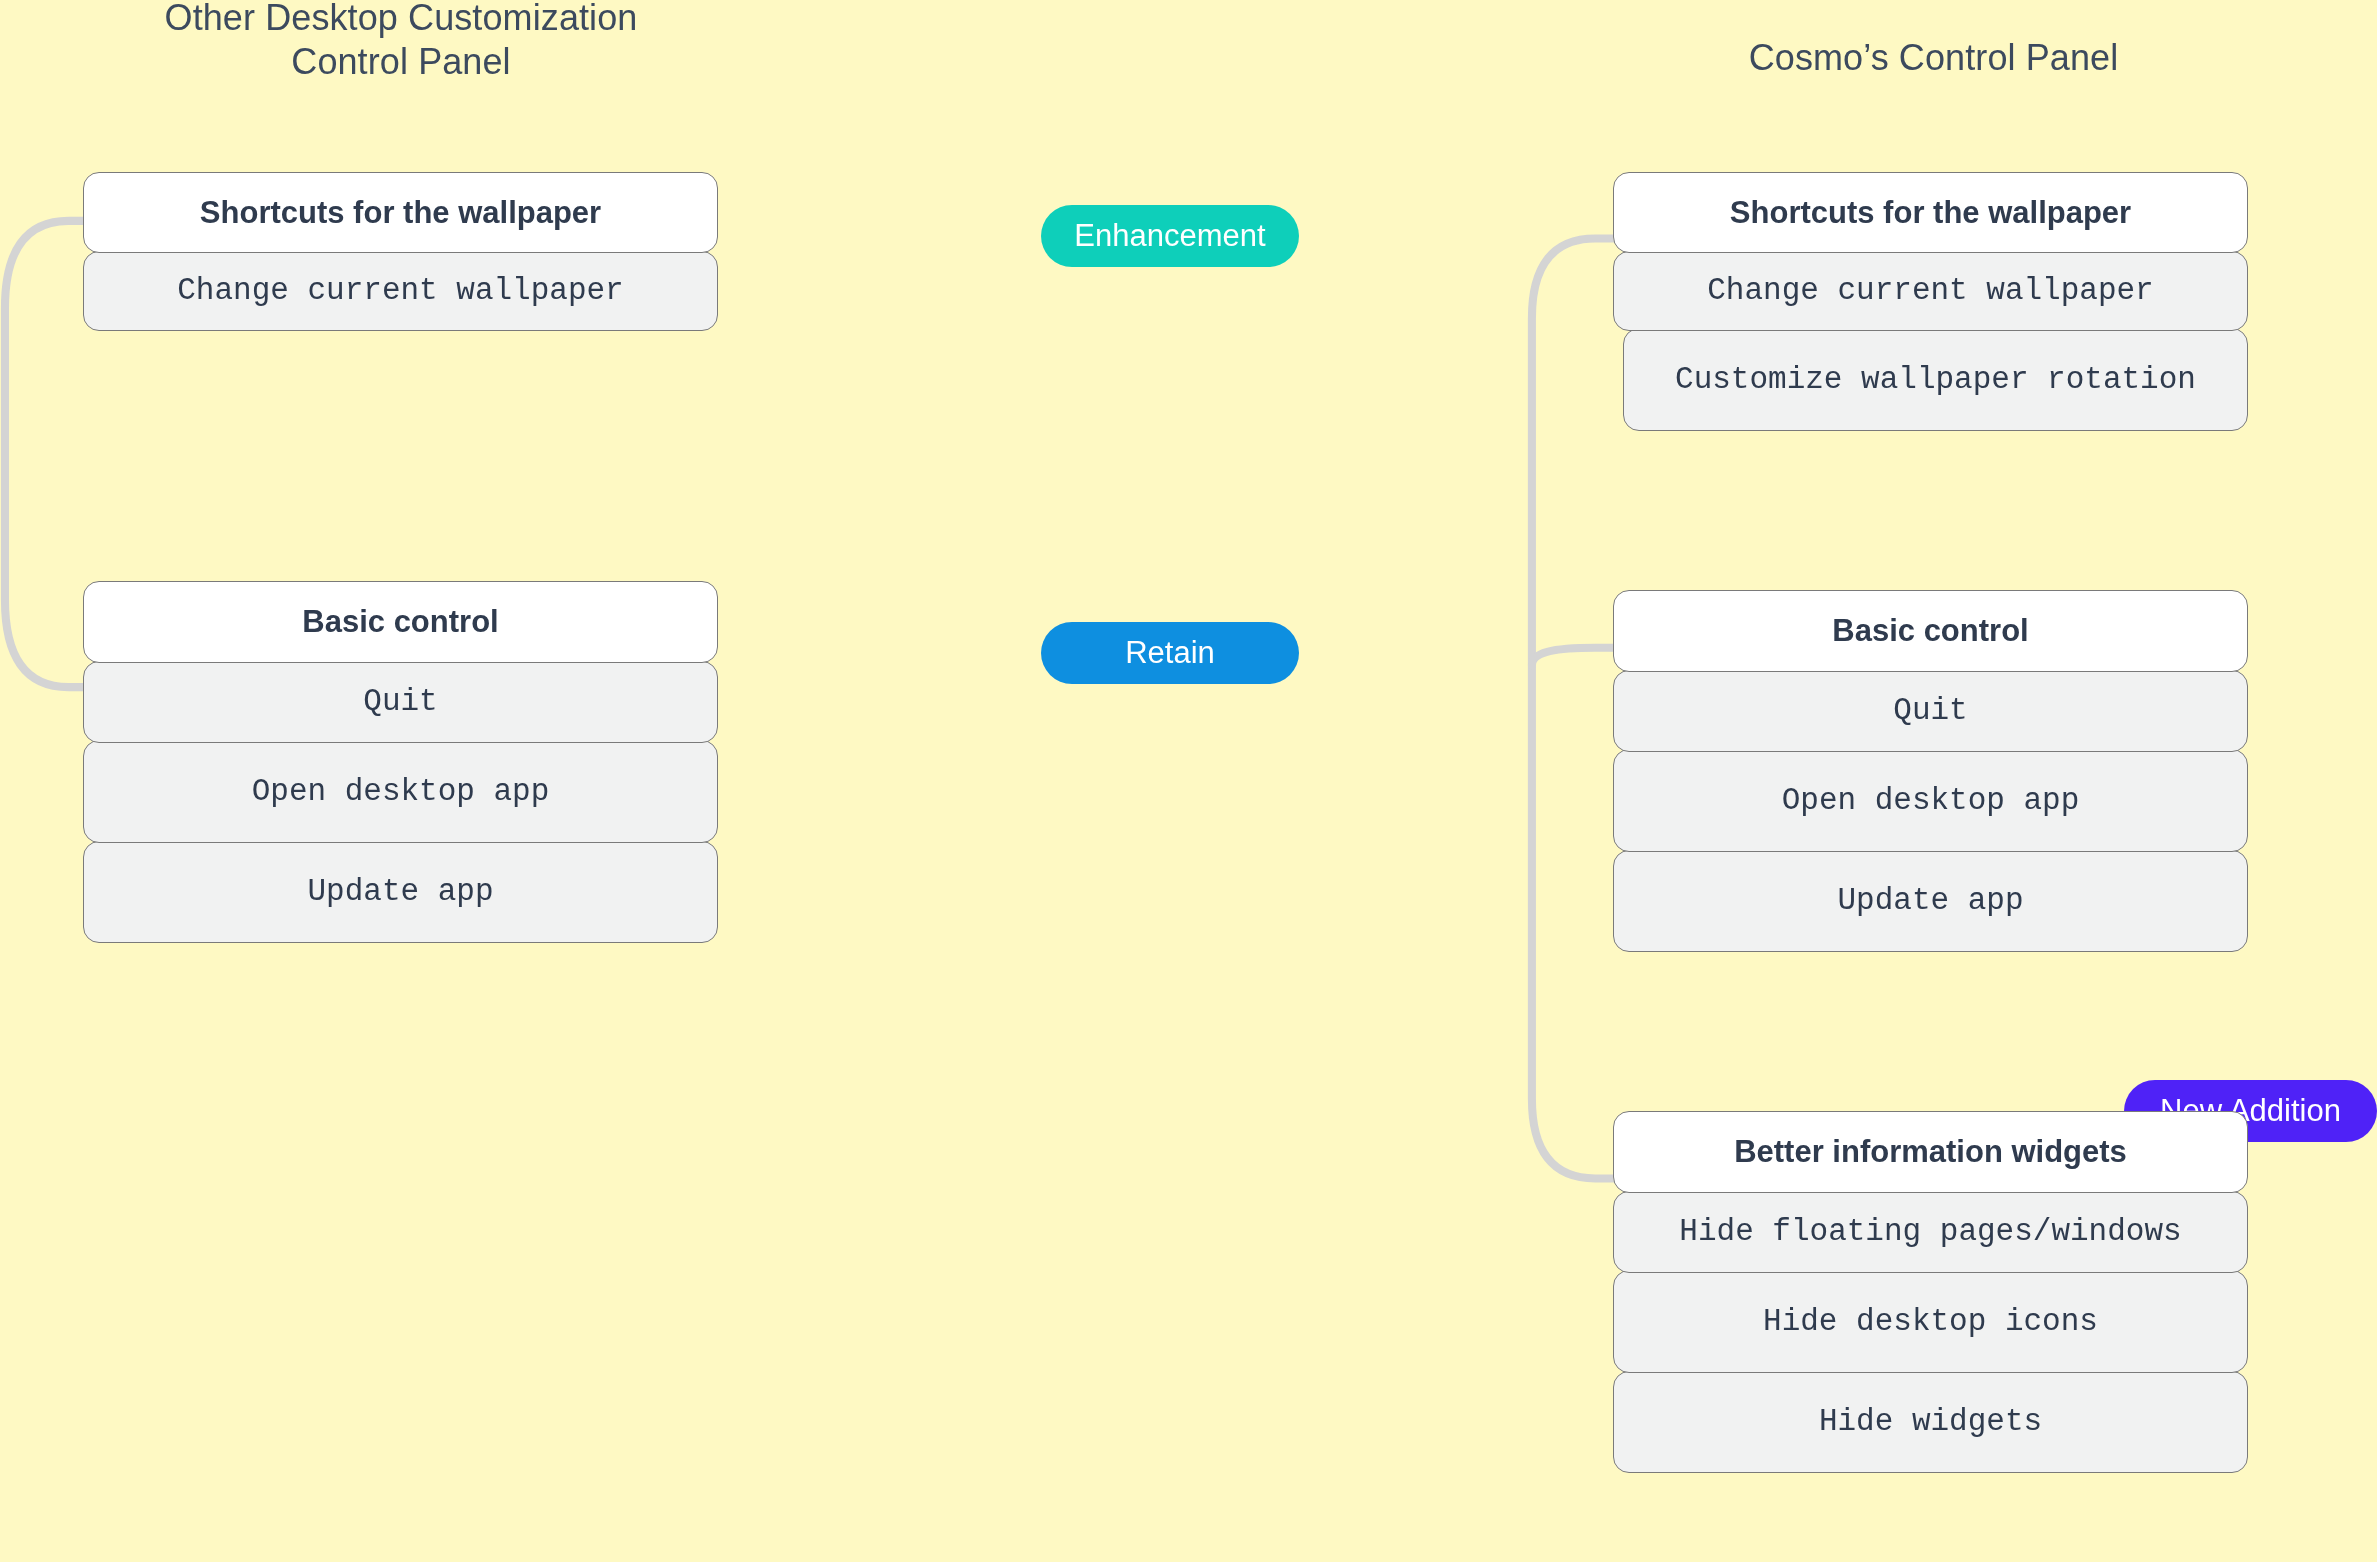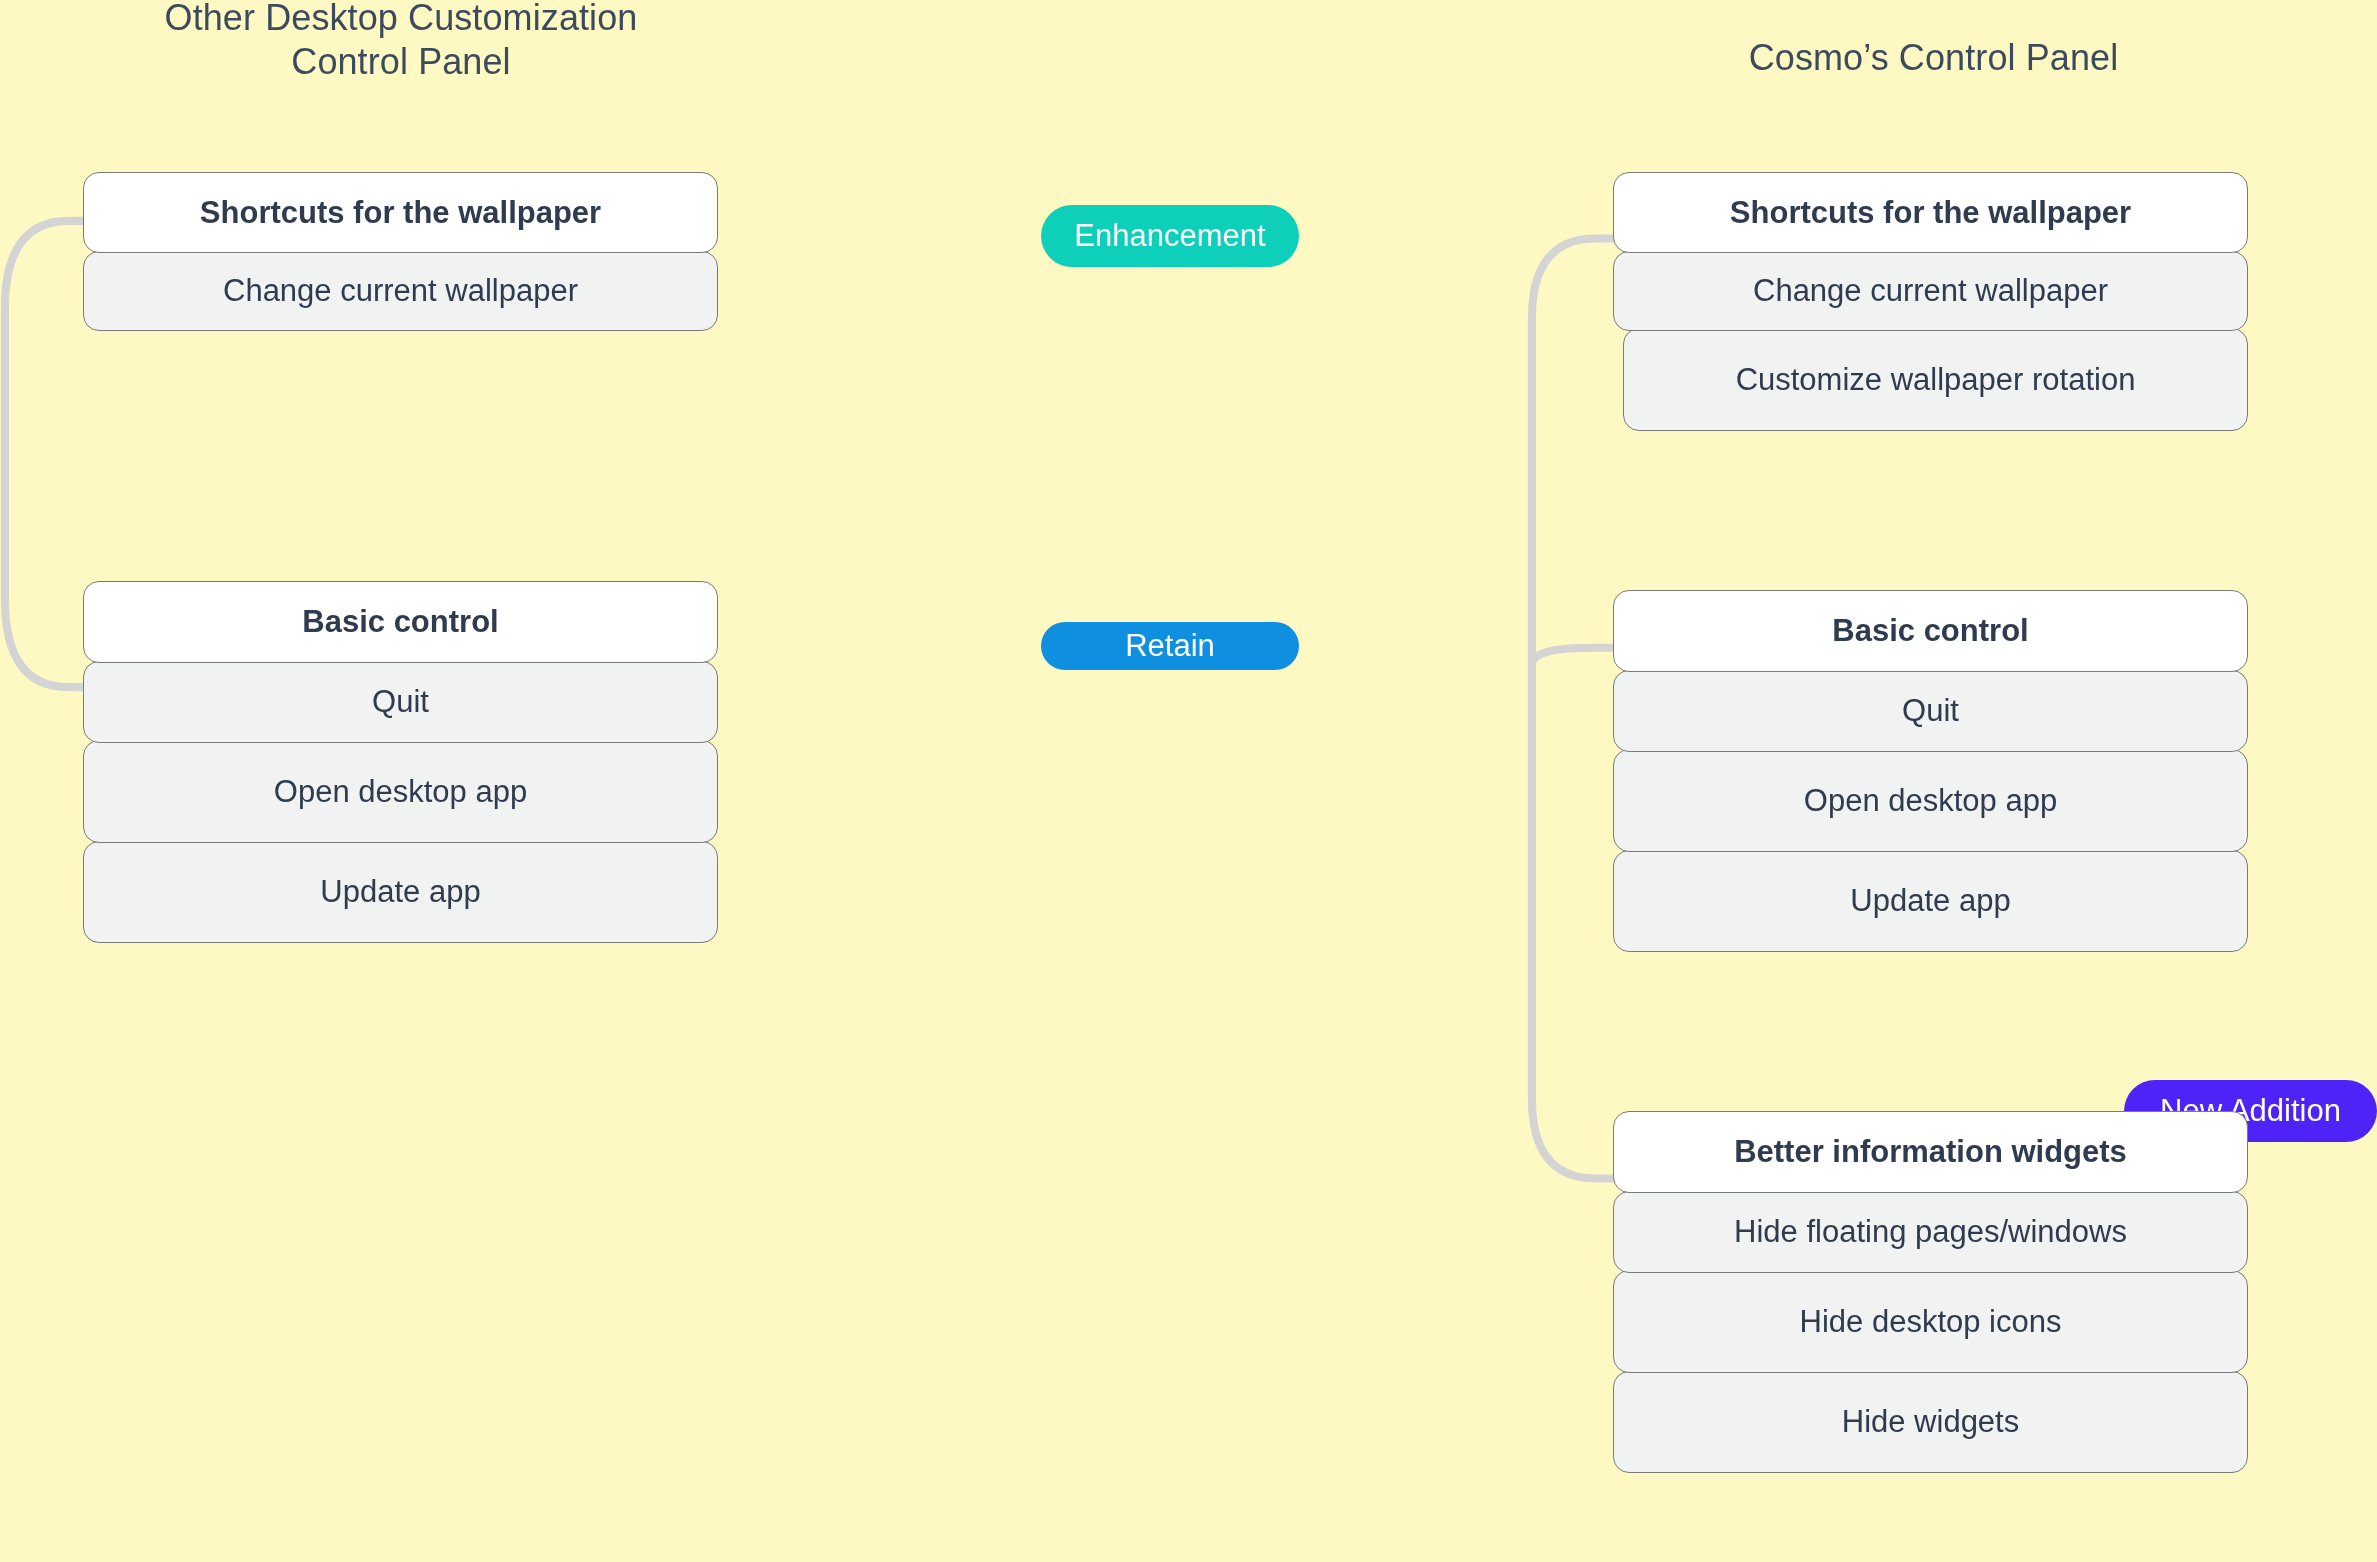--- a/index.html
+++ b/index.html
@@ -55,21 +55,21 @@
     font-weight: 400;
     padding: 0 23px;
   }
   .card-row.head {
     background: #ffffff;
     font-weight: 700;
     font-size: 31px;
     z-index: 3;
   }
   
-  .card-row + .card-row { margin-top: -2.5px; }
+  .card-row + .card-row { margin-top: -2.5px; font-family: Liberation Mono, monospace; }
   .card-row:nth-child(2) { z-index: 2; }
   .card-row:nth-child(3) { z-index: 1; }
   .card-row:nth-child(4) { z-index: 0; }
 
   
   .badge {
     position: absolute;
     display: flex;
     align-items: center;
     justify-content: center;
@@ -130,18 +130,18 @@
 
   <div class="card-group" style="left:1613px; top:1111px; width:635px;">
     <div class="card-row head" style="height:82px;">Better information widgets</div>
     <div class="card-row" style="height:82px;">Hide floating pages/windows</div>
     <div class="card-row" style="height:103px;">Hide desktop icons</div>
     <div class="card-row" style="height:102px;">Hide widgets</div>
   </div>
 
   <div class="badge" style="left:1041px; top:205px; width:258px; height:62px; background:#0ecfba;">Enhancement</div>
 
-  <div class="badge" style="left:1041px; top:622px; width:258px; height:48px; background:#0e8fe0;">Retain</div>
+  <div class="badge" style="left:1041px; top:622px; width:258px; height:62px; background:#0e8fe0;">Retain</div>
 
   <div class="badge" style="left:2124px; top:1080px; width:253px; height:62px; background:#4f22f7;">New Addition</div>
 
 </div>
 
 
 </body></html>

